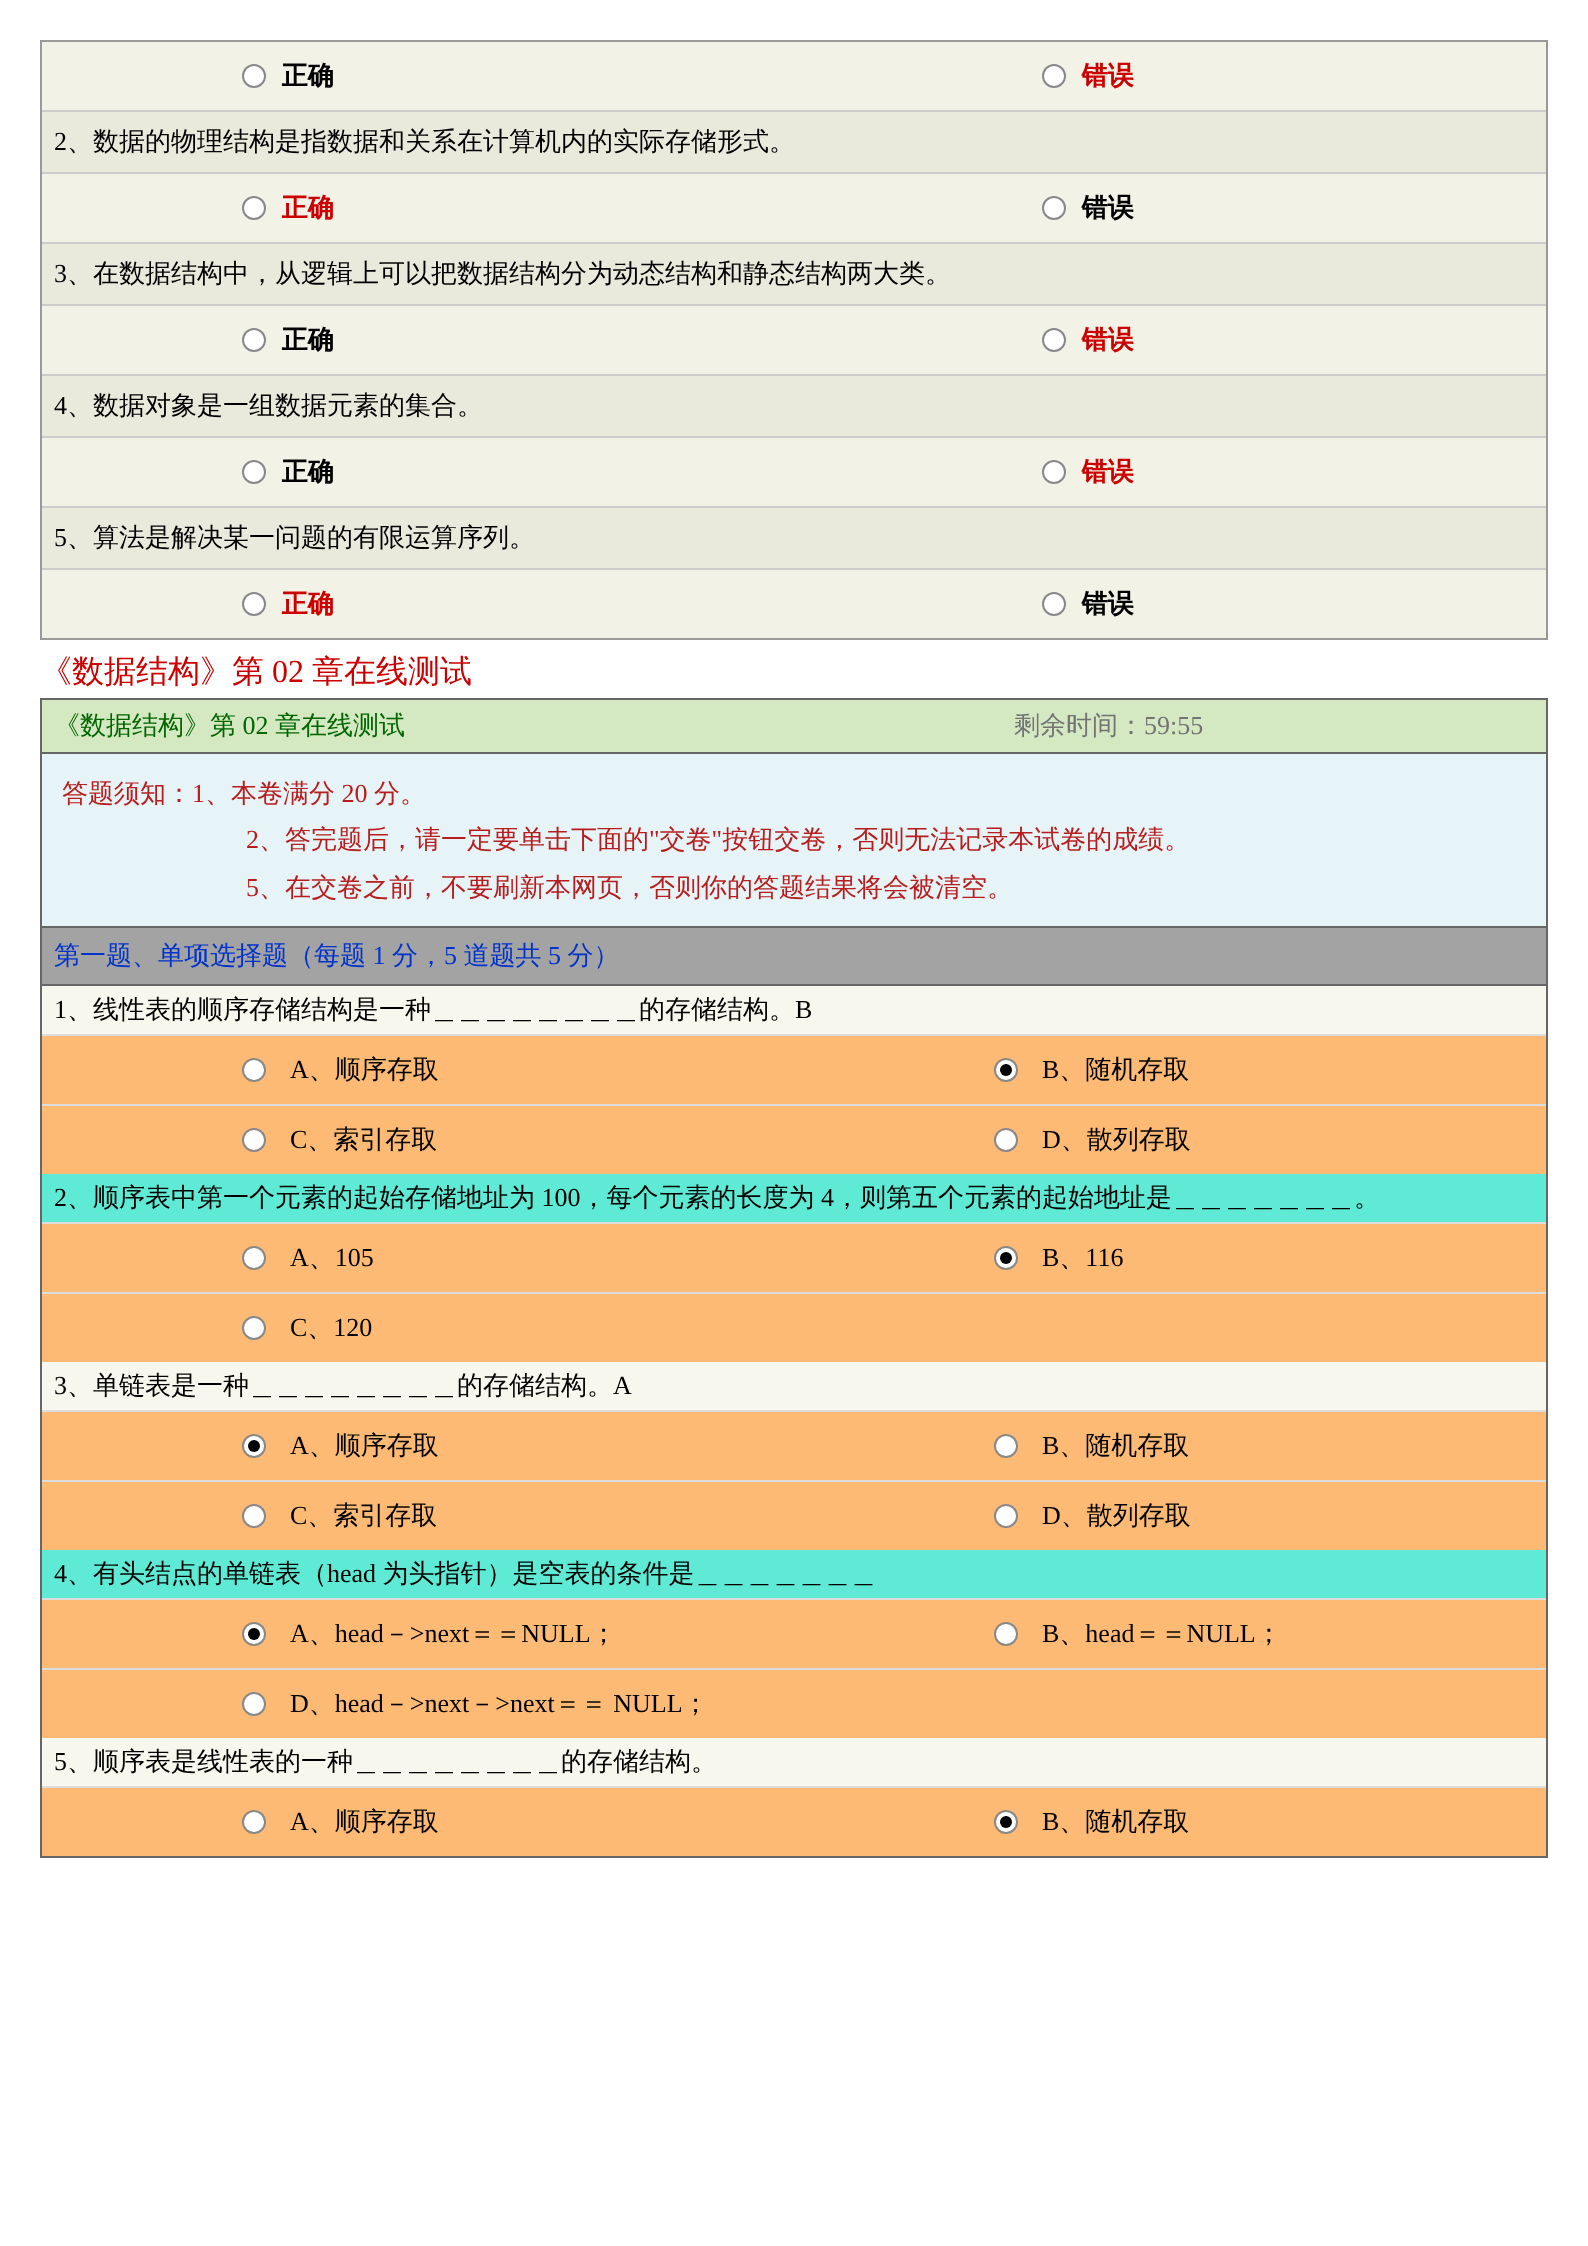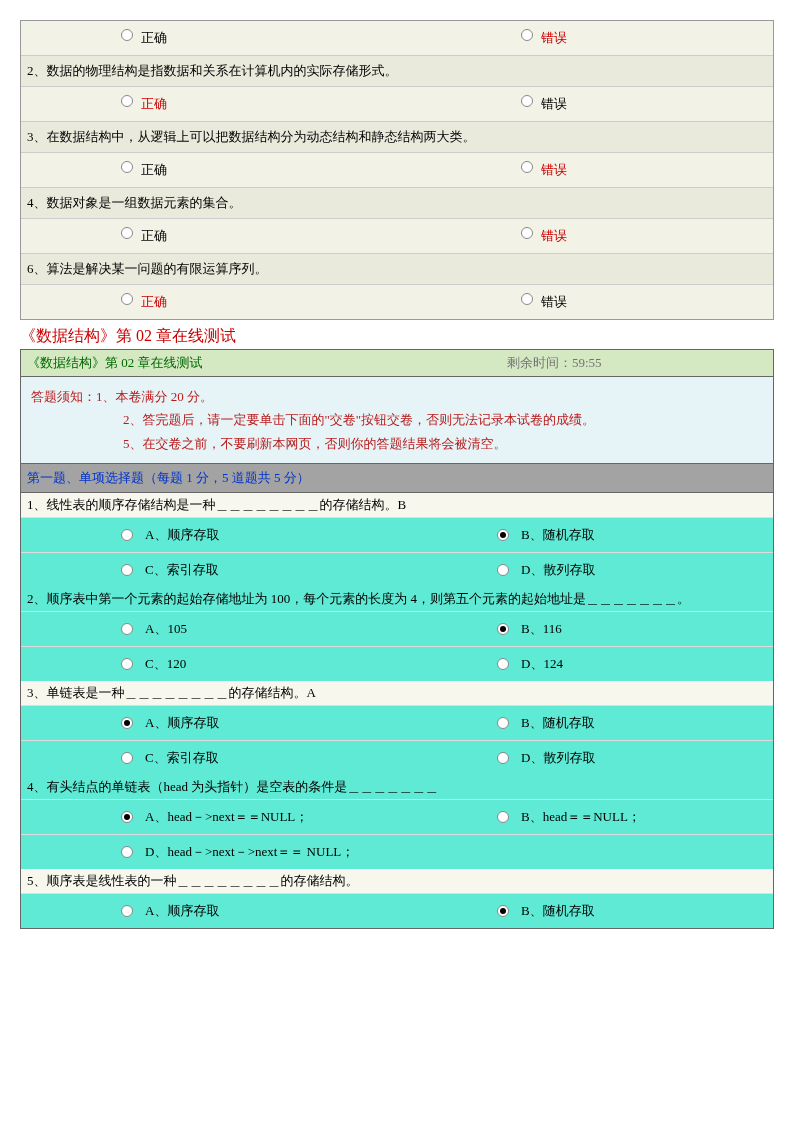--- a/index.html
+++ b/index.html
@@ -1,37 +1,37 @@
 <!DOCTYPE html>
 <html><head>
   <meta charset="utf-8">
   <style>
     * { box-sizing: border-box; margin: 0; padding: 0; }
     body { font-family: SimSun, "宋体", serif; font-size: 13px; background: #fff; width: 794px; }
     .container { padding: 20px 20px 0 20px; }
     .tf-block { border: 1px solid #999; }
     .tf-answers { display: flex; background: #f2f2e6; }
-    .tf-cell { display: flex; align-items: flex-start; padding: 8px 0 8px 100px; }
+    .tf-cell { display: flex; align-items: center; padding: 8px 0 8px 100px; font-weight: bold; }
     .tf-cell.left { width: 400px; }
     .tf-cell.right { width: 350px; }
     .tf-q { padding: 6px 6px; background: #e9e9dc; border-top: 1px solid #ccc; border-bottom: 1px solid #ccc; }
     .radio-indicator { display: inline-block; width: 12px; height: 12px; border: 1px solid #888; border-radius: 50%; margin-right: 8px; background: #fff; position: relative; vertical-align: middle; }
     .radio-indicator.selected::after { content: ''; position: absolute; width: 6px; height: 6px; background: #000; border-radius: 50%; top: 2px; left: 2px; }
     .red { color: #cc0000; }
     .page-title { color: #cc0000; font-size: 16px; padding: 6px 0 2px 0; }
     .table-outer { border: 1px solid #666; }
     .header-row { display: flex; background: #d4e8c1; padding: 4px 6px; border-bottom: 1px solid #666; }
     .header-left { flex: 1; color: #006600; }
     .header-right { color: #737373; width: 260px; }
     .instructions { background: #e6f3f7; color: #b91c1c; padding: 8px 10px; line-height: 1.8; border-bottom: 1px solid #666; }
     .inst-indent { padding-left: 92px; }
     .section-header { background: #a3a3a3; color: #0033cc; padding: 5px 6px; border-bottom: 1px solid #666; }
     .mc-q { padding: 3px 6px; background: #f7f7ed; border-bottom: 1px solid #ddd; }
     .mc-q.alt { background: #5eead4; }
-    .mc-answers { display: flex; flex-wrap: wrap; background: #5eead4; }
+    .mc-answers { display: flex; flex-wrap: wrap; background: #fdba74; }
     .mc-cell { width: 50%; display: flex; align-items: center; padding: 8px 0 8px 100px; }
     .mc-cell .radio-indicator { margin-right: 12px; }
     .sep-row { height: 0; border-top: 1px solid #ddd; width: 100%; }
   </style>
 </head>
 <body>
 <div class="container">
 
 <div class="tf-block">
   <div>
@@ -79,21 +79,21 @@
             <span class="radio-indicator"></span>
             <span>正确</span>
           </div>
       <div class="tf-cell right">
             <span class="radio-indicator"></span>
             <span class="red">错误</span>
           </div>
     </div>
   </div>
   <div>
-    <div class="tf-q">6、算法是解决某一问题的有限运算序列。</div>
+    <div class="tf-q">5、算法是解决某一问题的有限运算序列。</div>
     <div class="tf-answers">
       <div class="tf-cell left">
             <span class="radio-indicator"></span>
             <span class="red">正确</span>
           </div>
       <div class="tf-cell right">
             <span class="radio-indicator"></span>
             <span>错误</span>
           </div>
     </div>
@@ -146,24 +146,20 @@
           </div>
       <div class="mc-cell">
             <span class="radio-indicator selected"></span>
             <span>B、116</span>
           </div>
       <div class="sep-row"></div>
       <div class="mc-cell">
             <span class="radio-indicator"></span>
             <span>C、120</span>
           </div>
-      <div class="mc-cell">
-            <span class="radio-indicator"></span>
-            <span>D、124</span>
-          </div>
     </div>
   </div>
 
   <div>
     <div class="mc-q">3、单链表是一种＿＿＿＿＿＿＿＿的存储结构。A</div>
     <div class="mc-answers">
       <div class="mc-cell">
             <span class="radio-indicator selected"></span>
             <span>A、顺序存取</span>
           </div>

